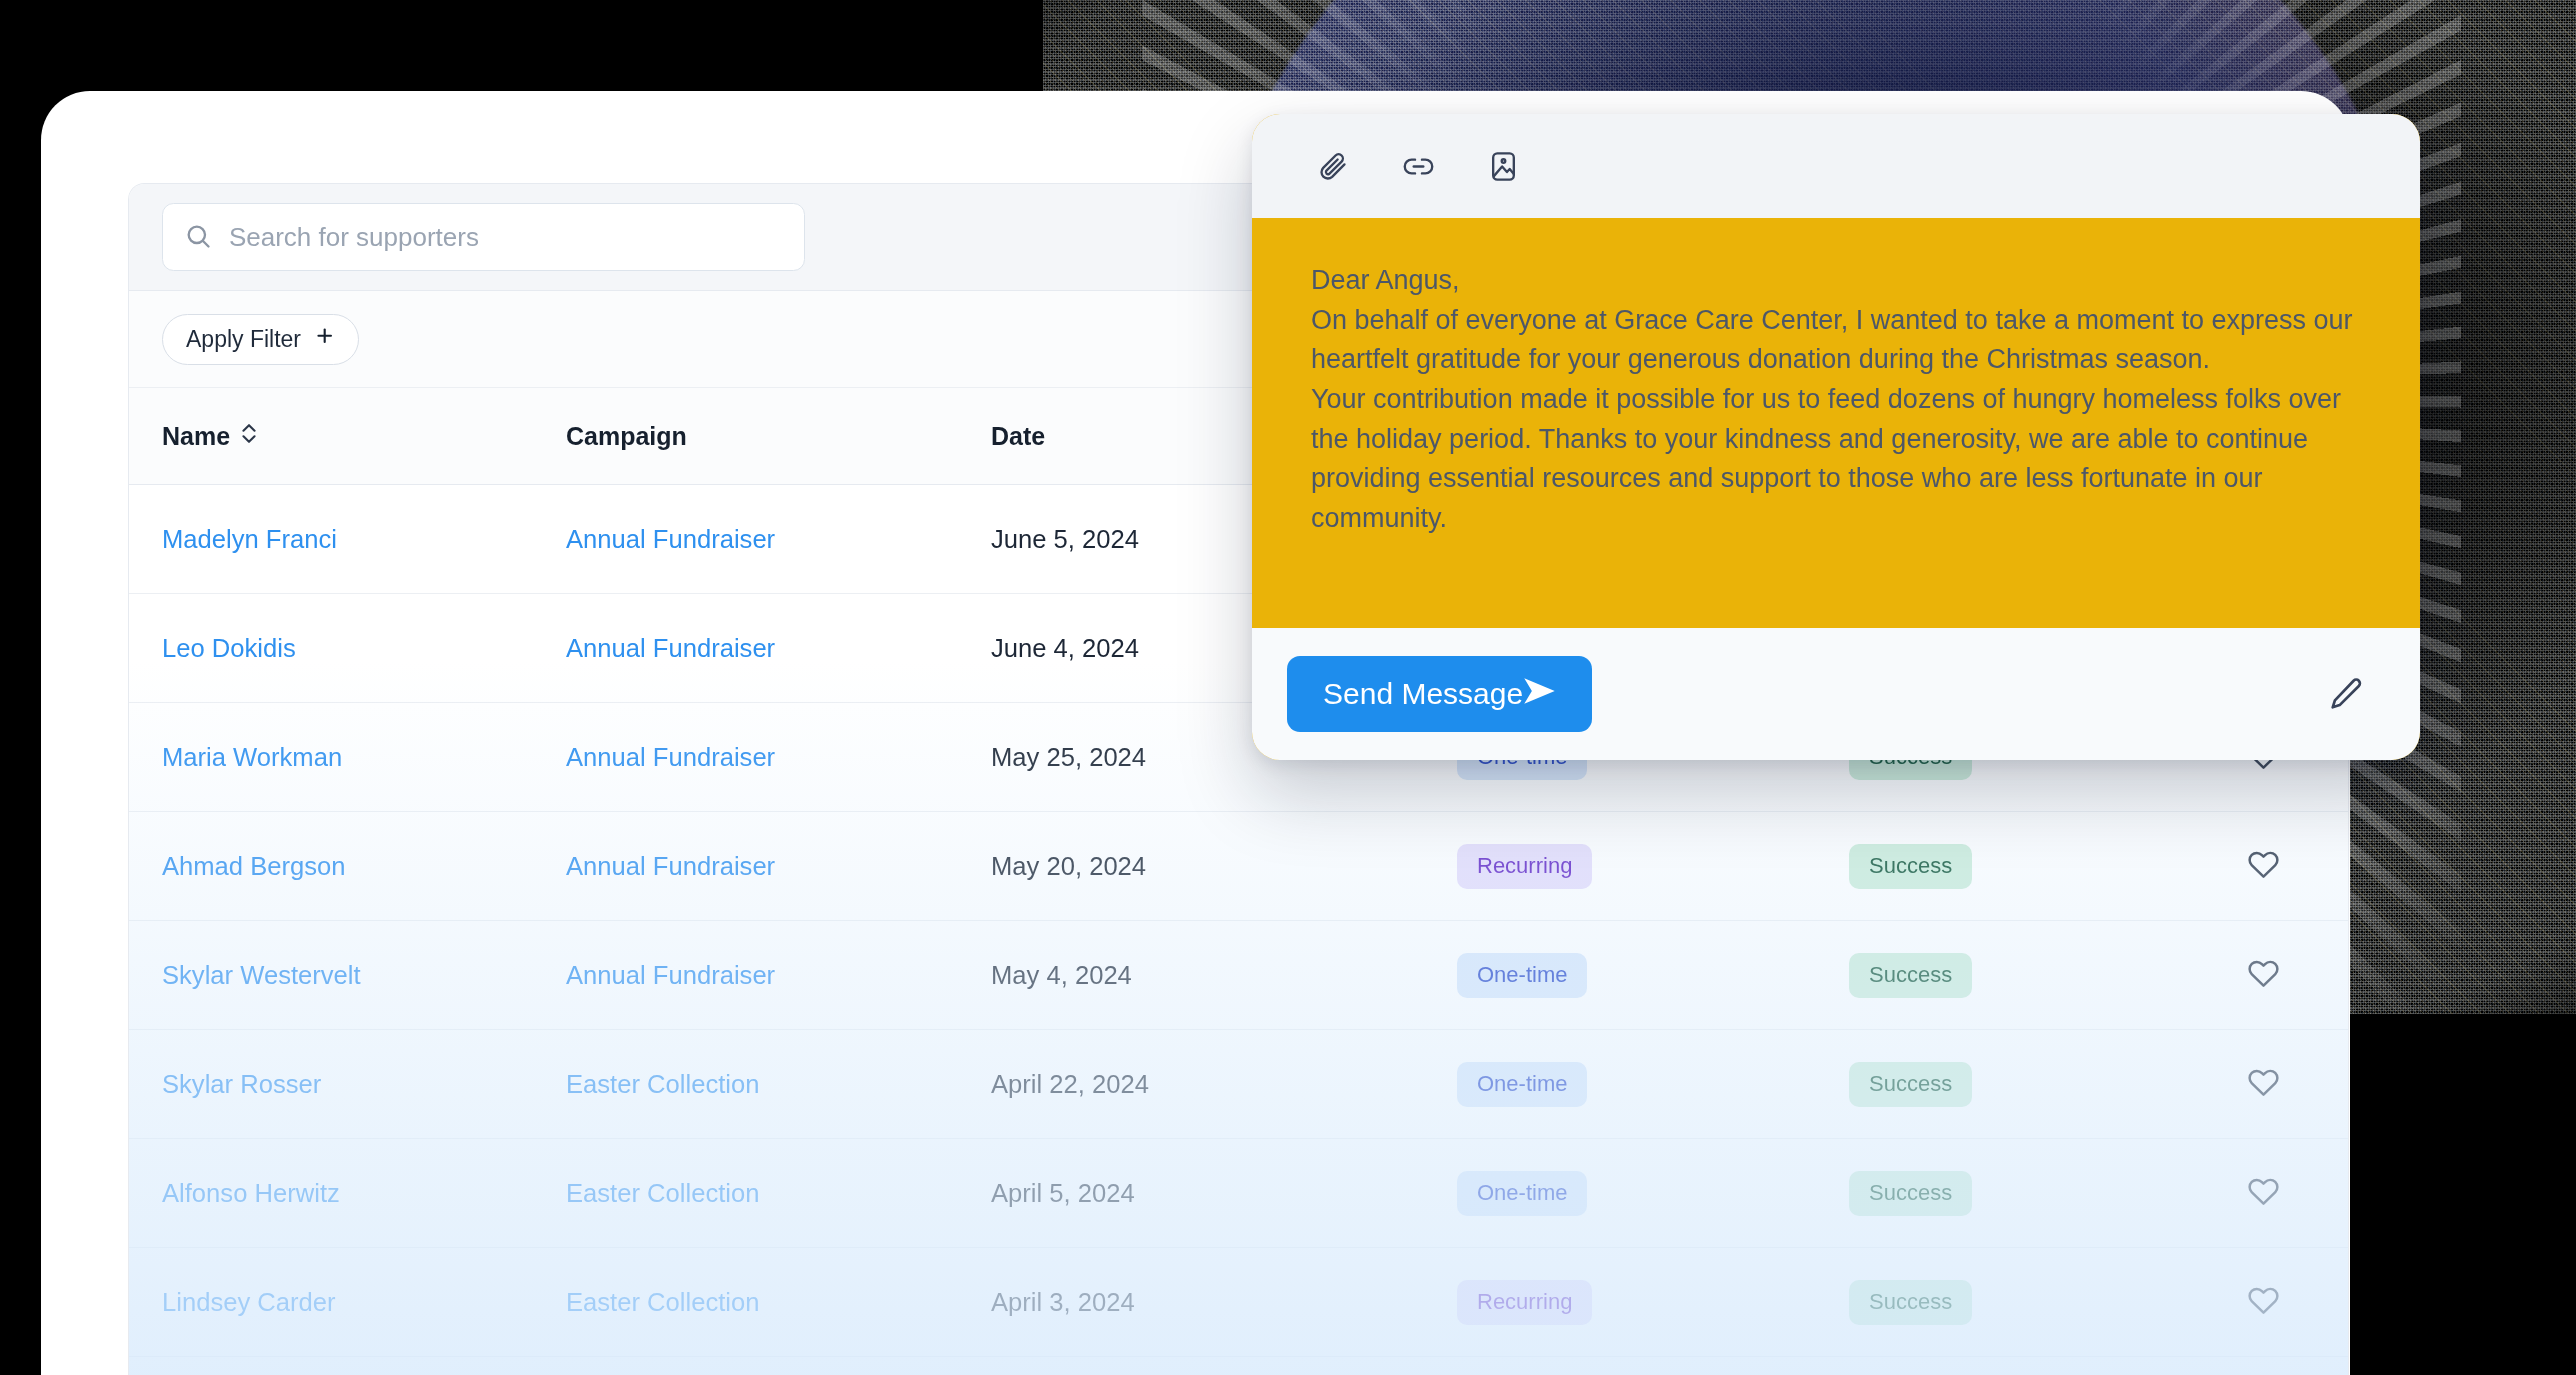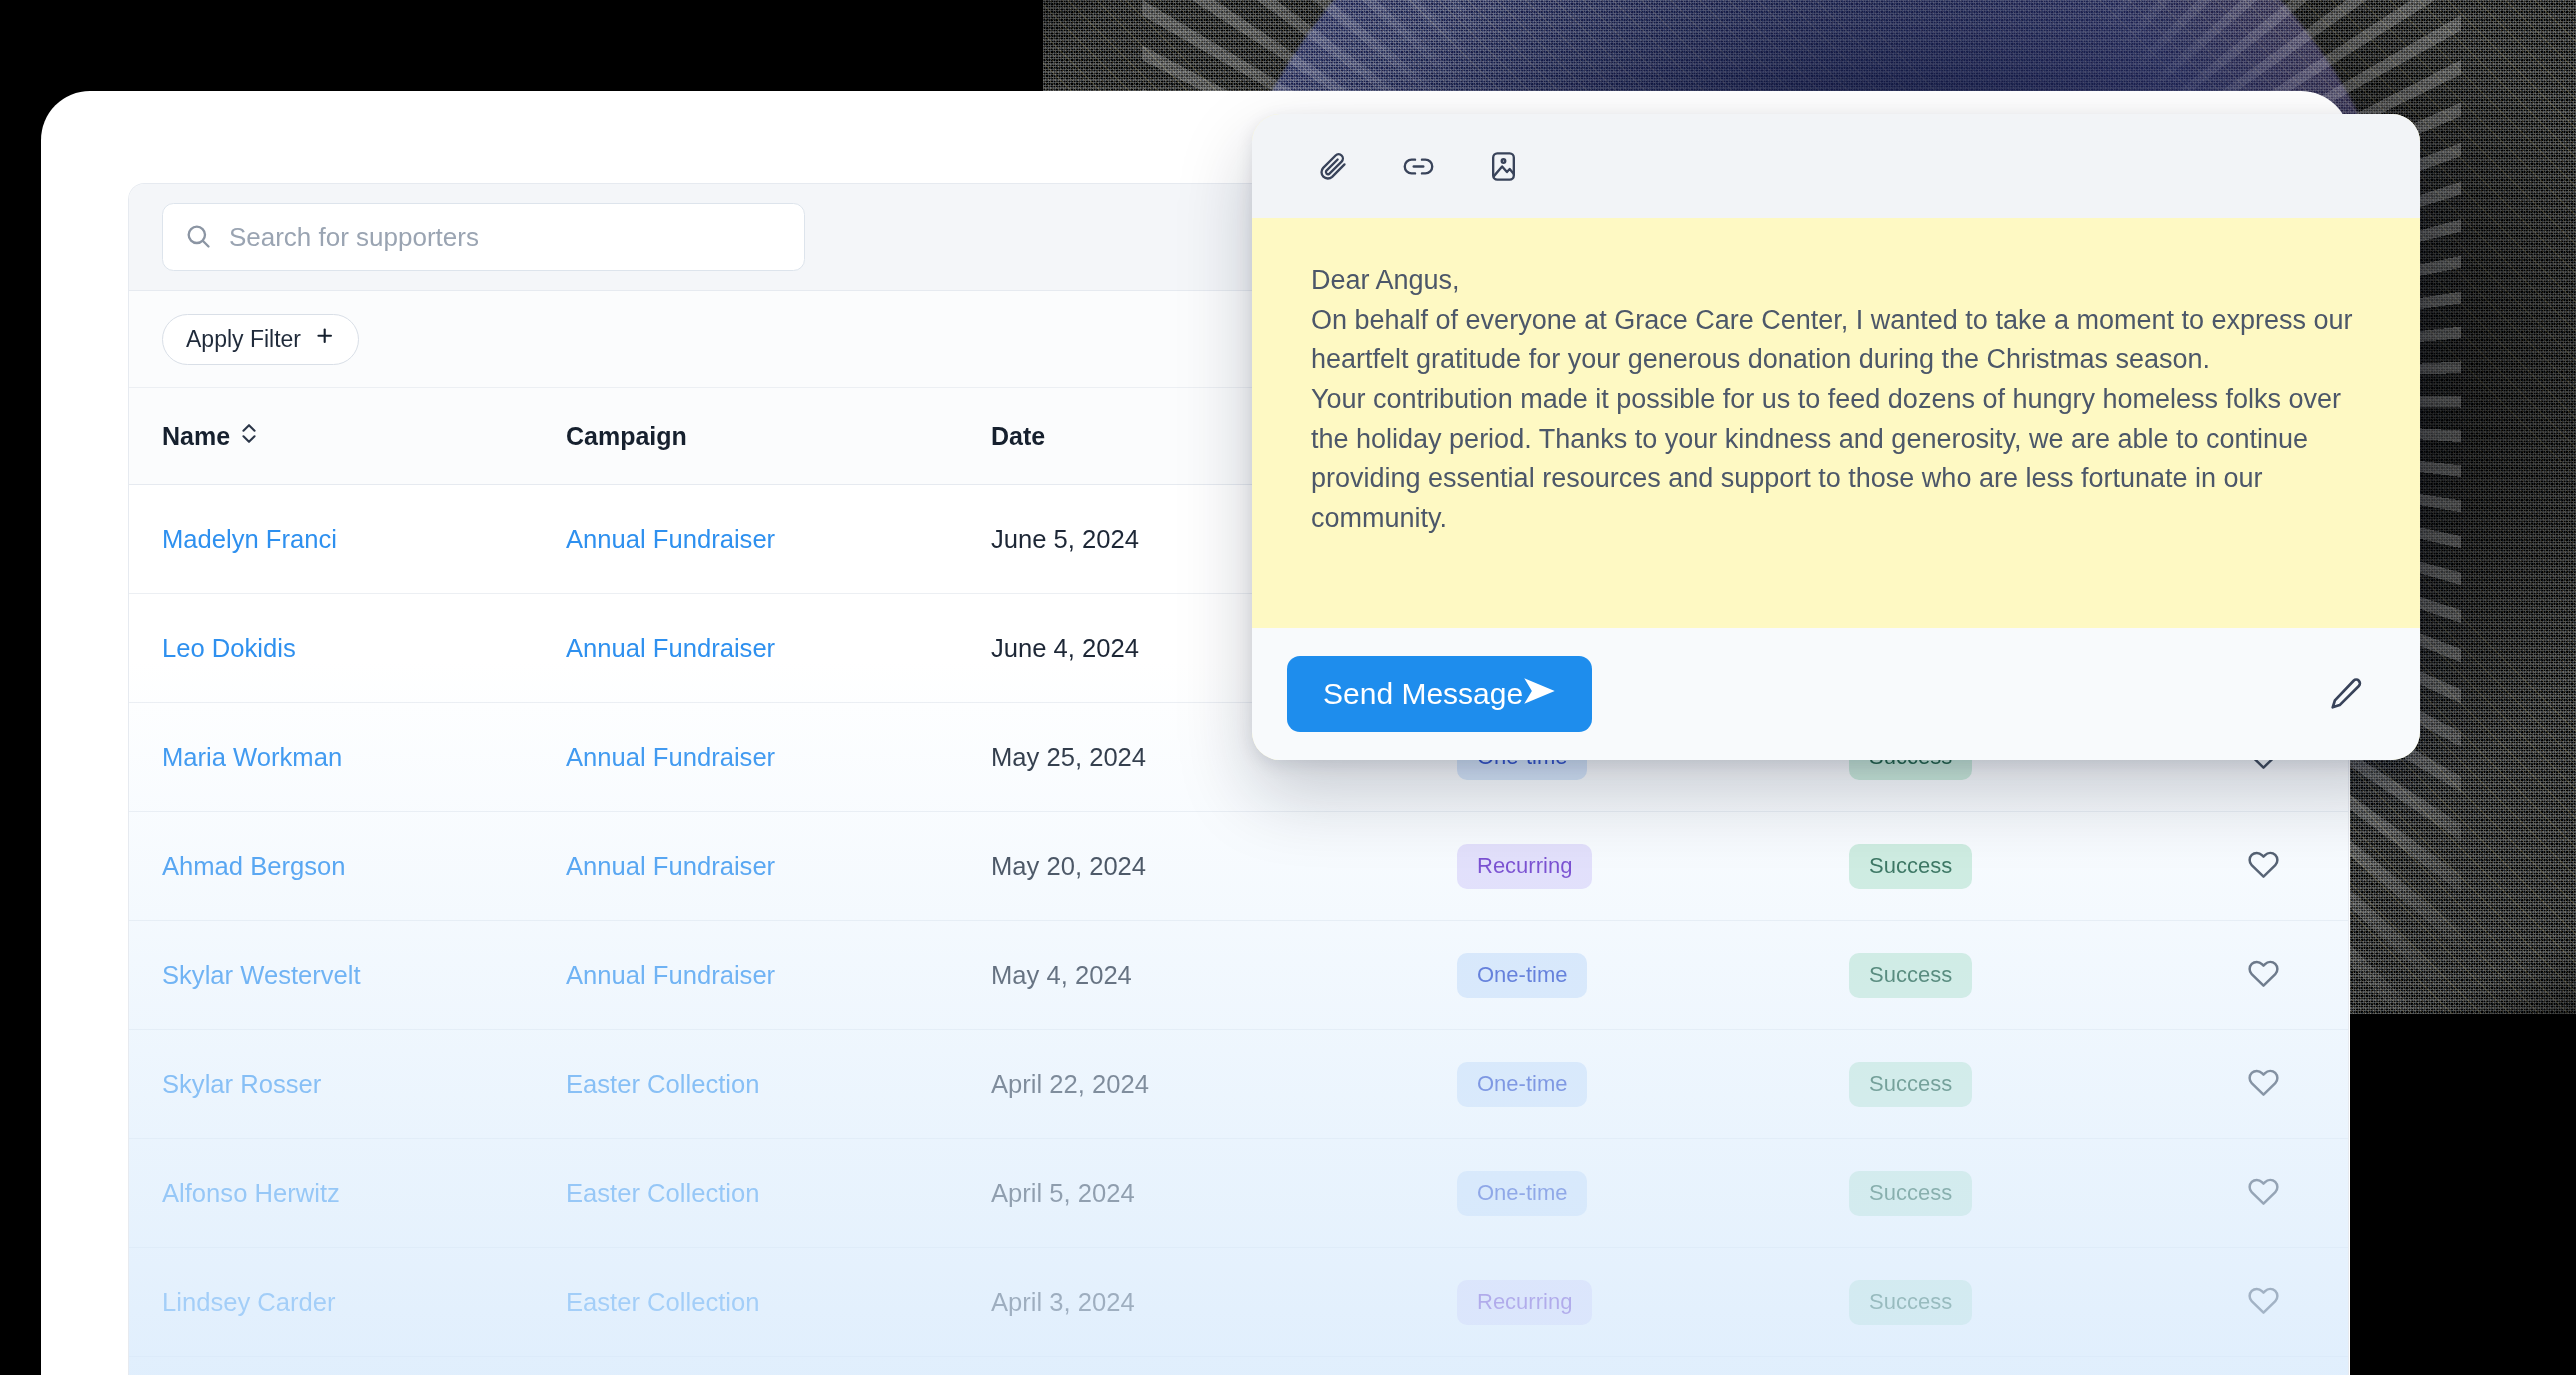--- a/index.html
+++ b/index.html
@@ -206,21 +206,21 @@
 
   .heart { width: 35px; height: 35px; cursor: pointer; }
 
   
   #composer {
     position: absolute;
     left: 1252px;
     top: 114px;
     width: 1168px;
     height: 646px;
-    background: #fef9c3;
+    background: #eab308;
     border-radius: 28px;
     box-shadow: 0 33px 74px rgba(13, 21, 46, .22), 0 5px 16.5px rgba(13,21,46,.10);
     overflow: hidden;
     display: flex;
     flex-direction: column;
   }
   #composer-toolbar {
     height: 104px;
     background: #f2f4f7;
     display: flex;

